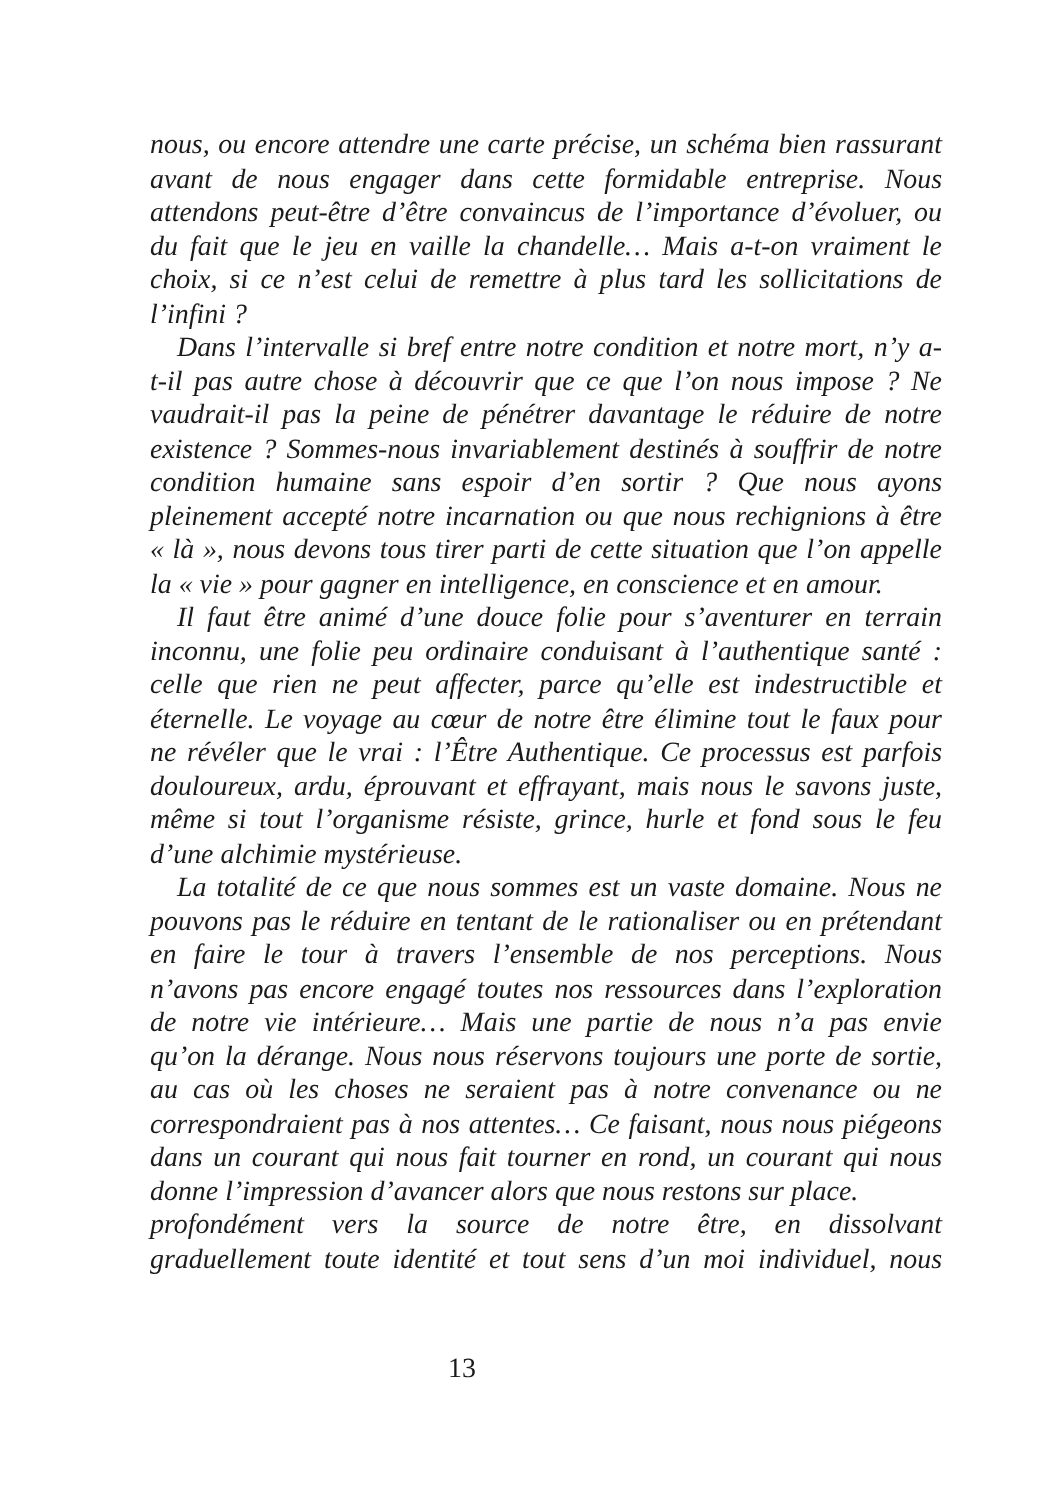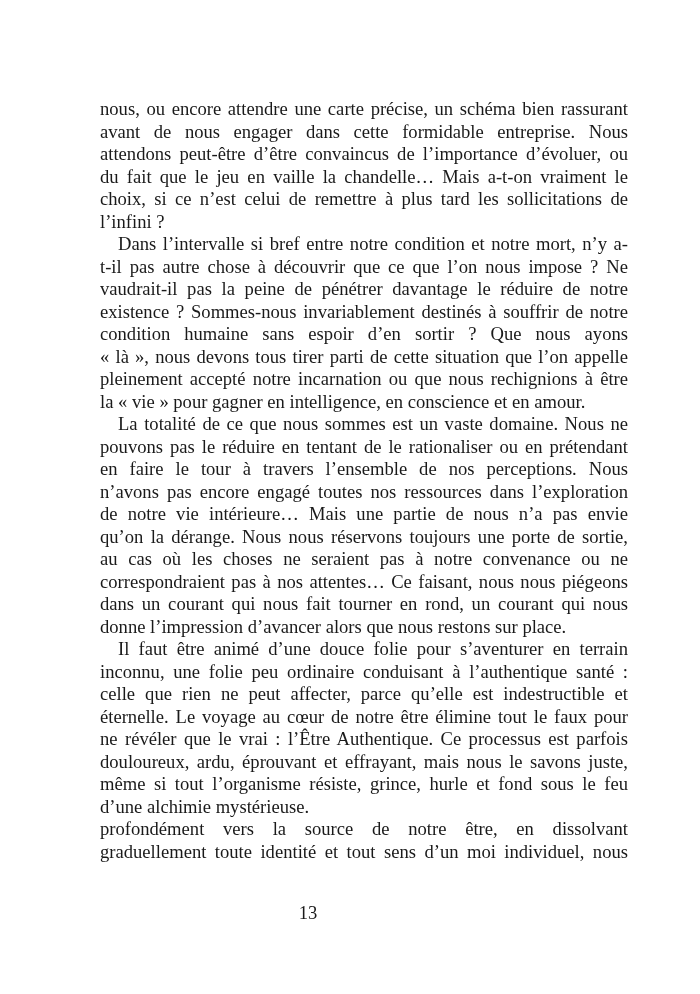--- a/index.html
+++ b/index.html
@@ -9,25 +9,26 @@
     }
     body {
       width: 700px;
       height: 994px;
       position: relative;
       overflow: hidden;
     }
     .page {
       position: absolute;
       left: 100px;
-      top: 98px;
+      top: 86px;
       width: 528px;
       font-family: "Liberation Serif", "DejaVu Serif", serif;
       font-size: 18.6px;
       color: #1a1a1a;
+      font-style: italic;
     }
     .para { margin: 0; padding: 0; }
     .line {
       display: block;
       height: 22.5px;
       line-height: 22.5px;
       white-space: nowrap;
       text-align: justify;
       text-align-last: justify;
     }
@@ -55,45 +56,45 @@
       <span class="line">du fait que le jeu en vaille la chandelle… Mais a-t-on vraiment le</span>
       <span class="line">choix, si ce n’est celui de remettre à plus tard les sollicitations de</span>
       <span class="line last">l’infini ?</span>
     </div>
     <div class="para">
       <span class="line first">Dans l’intervalle si bref entre notre condition et notre mort, n’y a-</span>
       <span class="line">t-il pas autre chose à découvrir que ce que l’on nous impose ? Ne</span>
       <span class="line">vaudrait-il pas la peine de pénétrer davantage le réduire de notre</span>
       <span class="line">existence ? Sommes-nous invariablement destinés à souffrir de notre</span>
       <span class="line">condition humaine sans espoir d’en sortir ? Que nous ayons</span>
+      <span class="line">pleinement accepté notre incarnation ou que nous rechignions à être</span>
       <span class="line">« là », nous devons tous tirer parti de cette situation que l’on appelle</span>
-      <span class="line">pleinement accepté notre incarnation ou que nous rechignions à être</span>
       <span class="line last">la « vie » pour gagner en intelligence, en conscience et en amour.</span>
+    </div>
+    <div class="para">
+      <span class="line first">Il faut être animé d’une douce folie pour s’aventurer en terrain</span>
+      <span class="line">inconnu, une folie peu ordinaire conduisant à l’authentique santé :</span>
+      <span class="line">celle que rien ne peut affecter, parce qu’elle est indestructible et</span>
+      <span class="line">éternelle. Le voyage au cœur de notre être élimine tout le faux pour</span>
+      <span class="line">ne révéler que le vrai : l’Être Authentique. Ce processus est parfois</span>
+      <span class="line">douloureux, ardu, éprouvant et effrayant, mais nous le savons juste,</span>
+      <span class="line">même si tout l’organisme résiste, grince, hurle et fond sous le feu</span>
+      <span class="line last">d’une alchimie mystérieuse.</span>
     </div>
     <div class="para">
       <span class="line first">La totalité de ce que nous sommes est un vaste domaine. Nous ne</span>
       <span class="line">pouvons pas le réduire en tentant de le rationaliser ou en prétendant</span>
       <span class="line">en faire le tour à travers l’ensemble de nos perceptions. Nous</span>
       <span class="line">n’avons pas encore engagé toutes nos ressources dans l’exploration</span>
       <span class="line">de notre vie intérieure… Mais une partie de nous n’a pas envie</span>
       <span class="line">qu’on la dérange. Nous nous réservons toujours une porte de sortie,</span>
       <span class="line">au cas où les choses ne seraient pas à notre convenance ou ne</span>
       <span class="line">correspondraient pas à nos attentes… Ce faisant, nous nous piégeons</span>
       <span class="line">dans un courant qui nous fait tourner en rond, un courant qui nous</span>
       <span class="line last">donne l’impression d’avancer alors que nous restons sur place.</span>
     </div>
     <div class="para">
-      <span class="line first">Il faut être animé d’une douce folie pour s’aventurer en terrain</span>
-      <span class="line">inconnu, une folie peu ordinaire conduisant à l’authentique santé :</span>
-      <span class="line">celle que rien ne peut affecter, parce qu’elle est indestructible et</span>
-      <span class="line">éternelle. Le voyage au cœur de notre être élimine tout le faux pour</span>
-      <span class="line">ne révéler que le vrai : l’Être Authentique. Ce processus est parfois</span>
-      <span class="line">douloureux, ardu, éprouvant et effrayant, mais nous le savons juste,</span>
-      <span class="line">même si tout l’organisme résiste, grince, hurle et fond sous le feu</span>
-      <span class="line last">d’une alchimie mystérieuse.</span>
-    </div>
-    <div class="para">
       <span class="line">profondément vers la source de notre être, en dissolvant</span>
       <span class="line">graduellement toute identité et tout sens d’un moi individuel, nous</span>
     </div>
   </div>
 
 <div class="page-number">13</div>
 
 </body></html>

